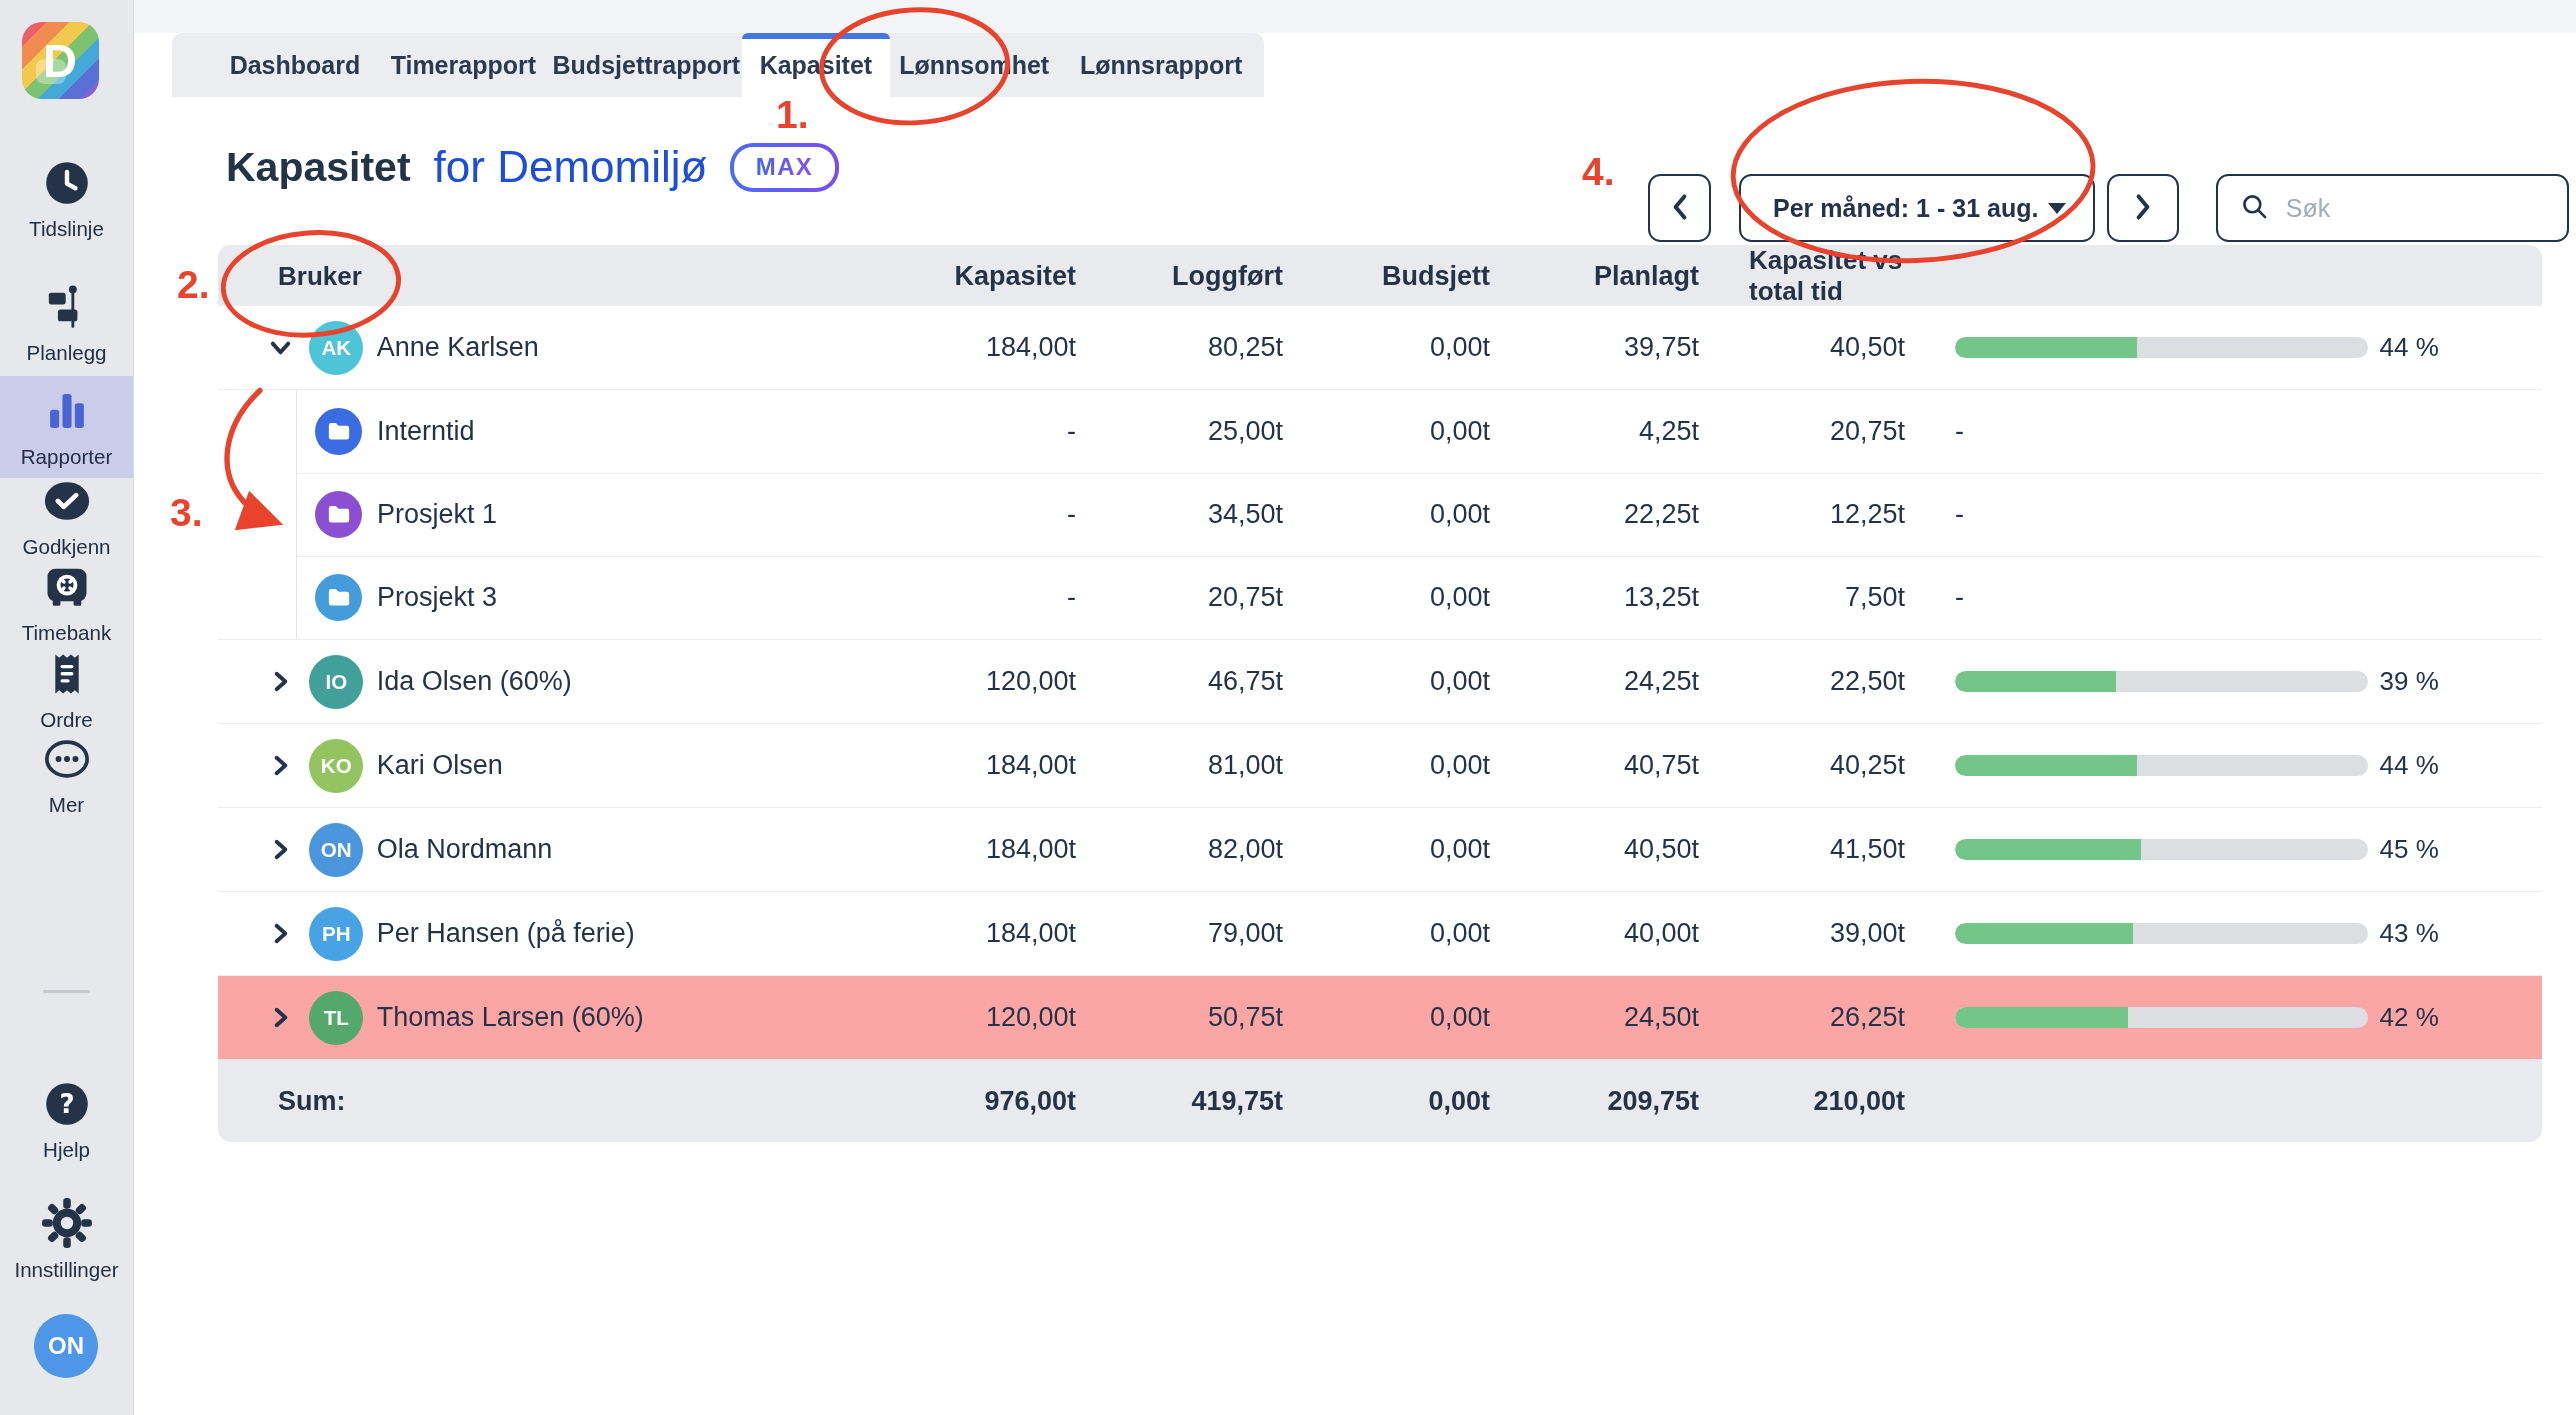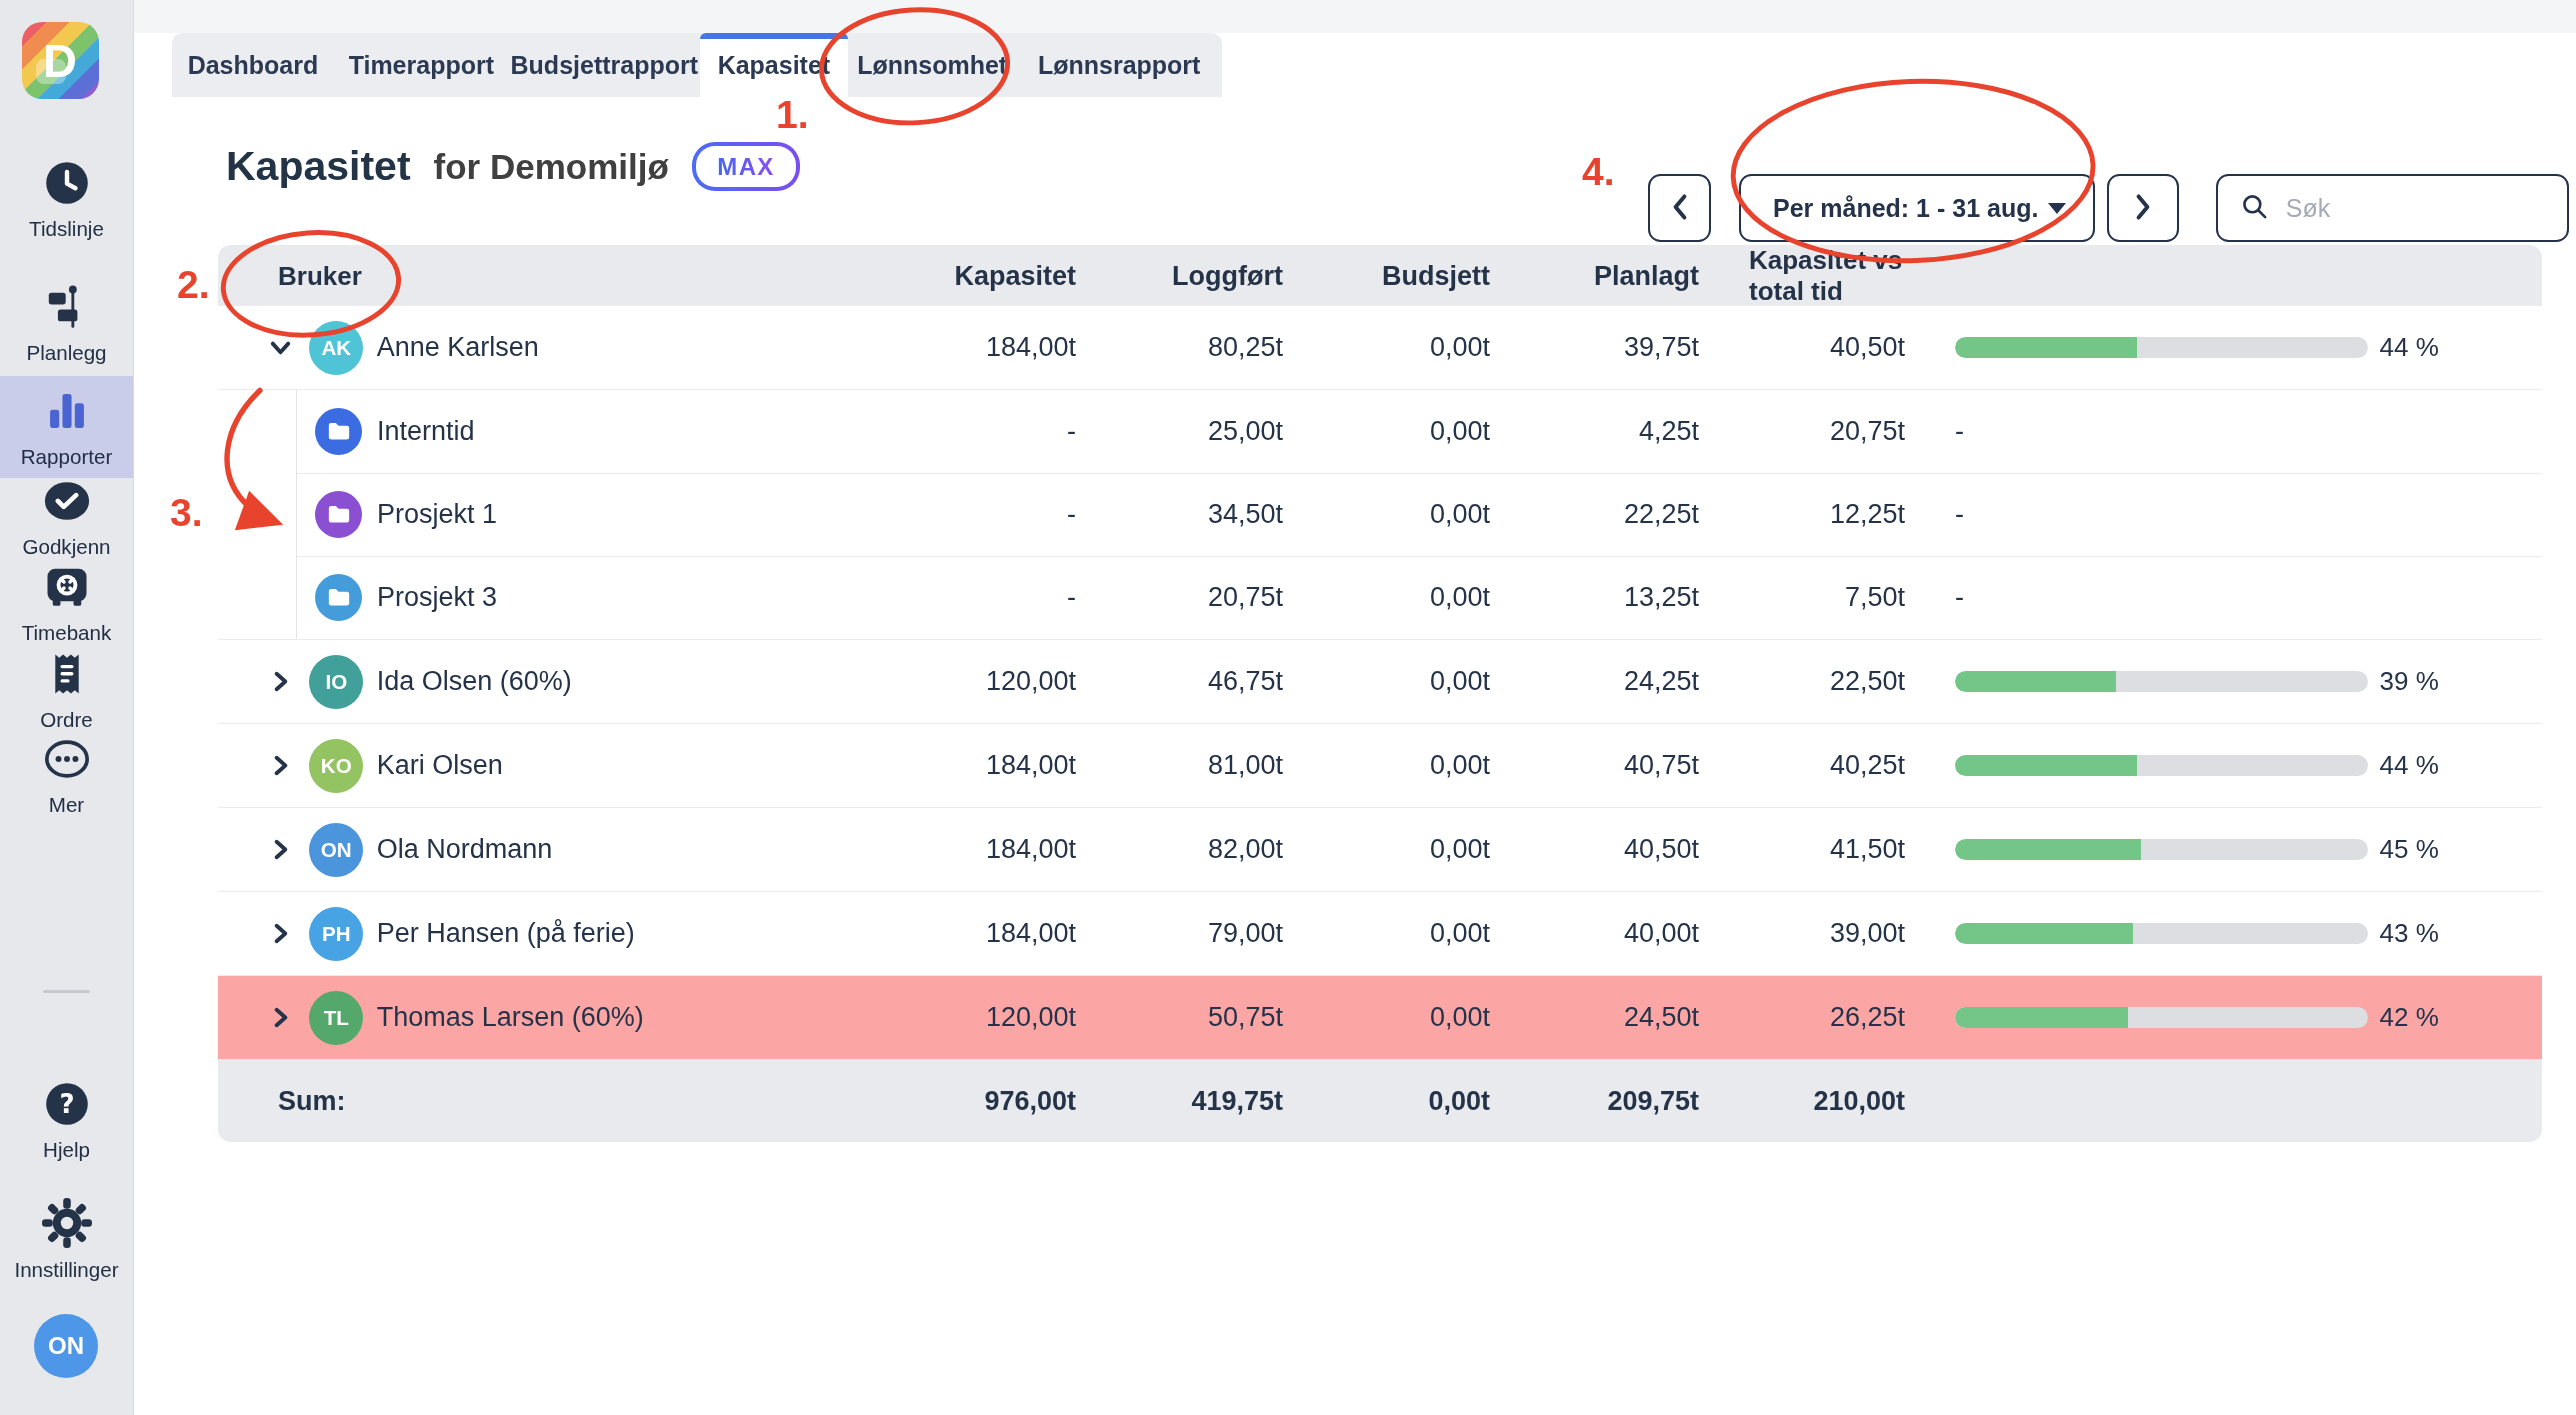--- a/index.html
+++ b/index.html
@@ -23,31 +23,31 @@
              align-items:center;gap:4.5px;padding:7.2px 0;cursor:pointer;}
   .side-item .lbl{font-size:20.6px;color:#222f44;}
   .side-item.active{background:#c9cdea;padding:9px 0;}
   .side-divider{position:absolute;left:43px;top:990px;width:47px;height:2.7px;border-radius:1.8px;background:#c8c9ce;}
   .side-avatar{position:absolute;left:34px;top:1314px;width:64px;height:64px;border-radius:50%;
                background:#4d96e8;color:#fff;font-size:24px;font-weight:700;
                display:flex;align-items:center;justify-content:center;cursor:pointer;}
 
   
   .tabbar{position:absolute;left:172px;top:33px;width:1050px;height:64px;background:#ebedf0;
-          border-radius:10.7px 10.7px 0 0;display:flex;z-index:2;}
+          border-radius:10.7px 10.7px 0 0;display:flex;z-index:2;padding-left:42px;}
   .tab{display:flex;align-items:center;justify-content:center;font-size:25px;font-weight:600;
        color:#2b3a52;cursor:pointer;position:relative;}
   .tab.active{background:#fff;border-radius:7.2px 7.2px 0 0;}
   .tab.active::before{content:"";position:absolute;left:0;top:0;right:0;height:6.3px;background:#4576e8;
        border-radius:7.2px 7.2px 0 0;}
 
   
   .page-head{position:absolute;left:226px;top:142px;display:flex;align-items:center;gap:23px;}
   .page-title{font-size:41px;font-weight:800;color:#243447;}
-  .page-sub{font-size:35px;font-weight:700;color:#404040;}
+  .page-sub{font-size:44px;font-weight:400;color:#1d4ed8;}
   .plan-badge{display:inline-flex;align-items:center;justify-content:center;height:41px;padding:0 21.5px;
       border-radius:23px;border:4.5px solid transparent;
       background:linear-gradient(#fff,#fff) padding-box,linear-gradient(90deg,#4c6cf5,#7a4df0) border-box;}
   .plan-badge span{font-size:24px;font-weight:800;letter-spacing:1.3px;
       background:linear-gradient(90deg,#4565f2,#8a4ef2);-webkit-background-clip:text;
       background-clip:text;color:transparent;}
 
   
   .ctrl{position:absolute;top:138px;height:68px;border:2.7px solid #25334a;border-radius:12.5px;
         background:#fff;display:flex;align-items:center;justify-content:center;box-sizing:border-box;cursor:pointer;margin-top:36px;}

